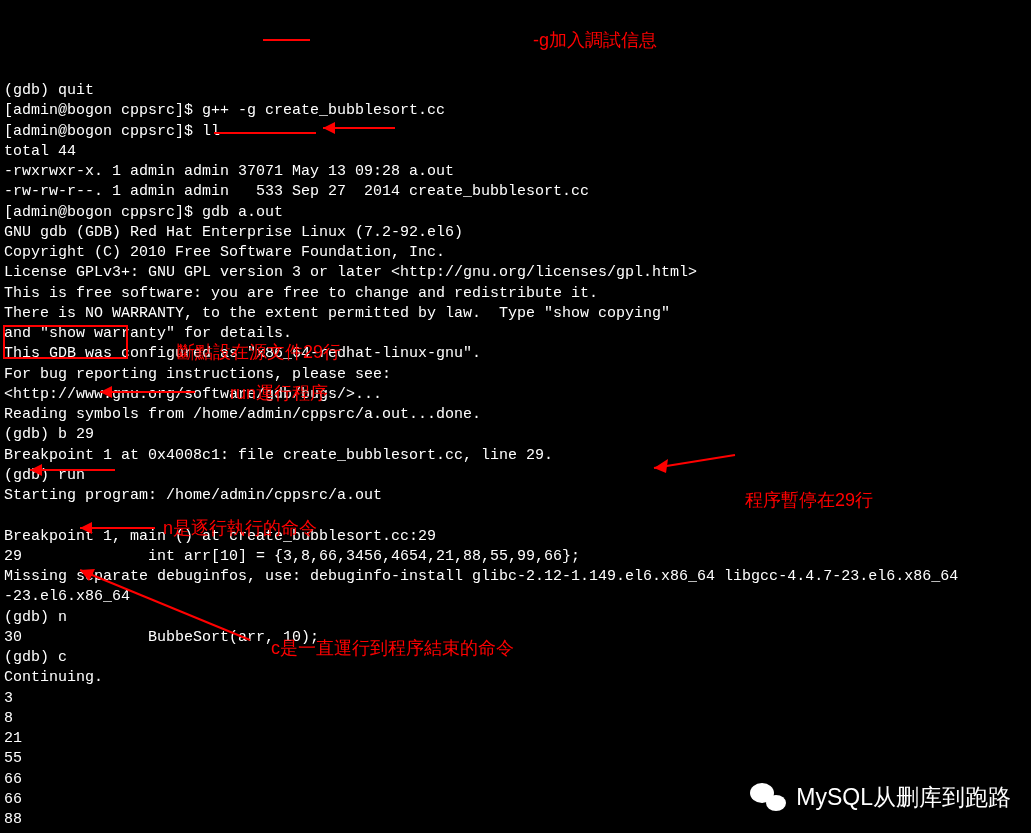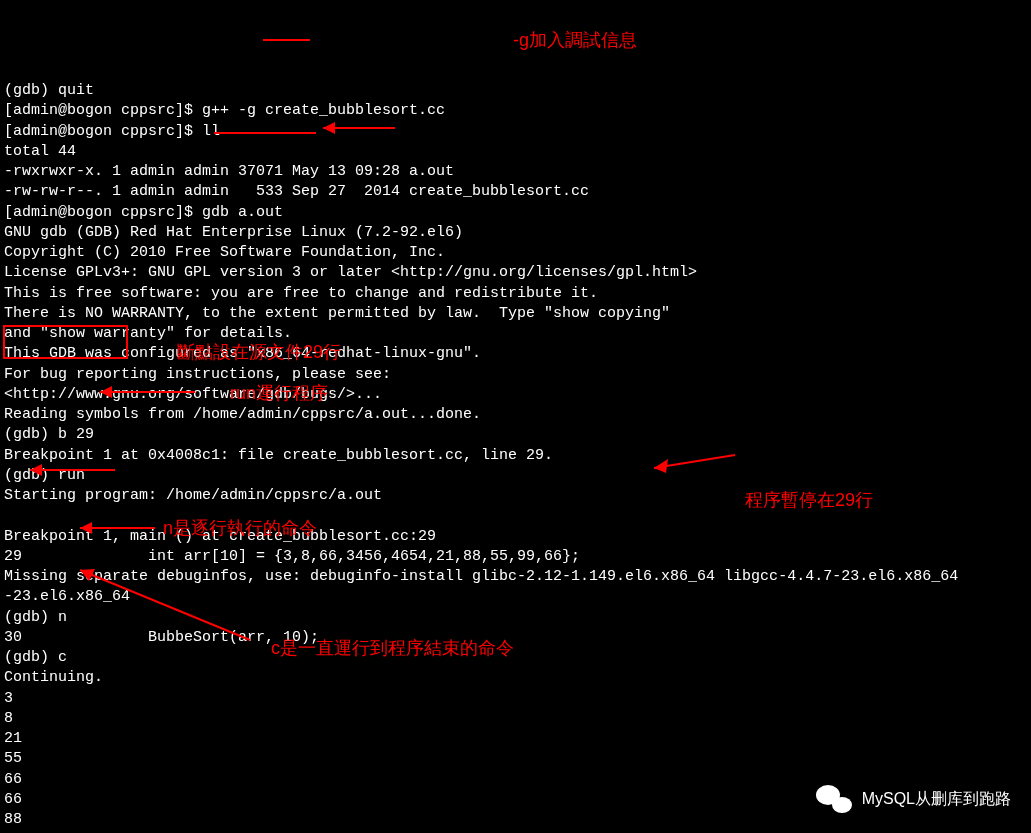--- a/index.html
+++ b/index.html
@@ -63,33 +63,33 @@
       width: 20px;
       height: 16px;
       background: #fff;
       border-radius: 50%;
       bottom: 0;
       right: 0;
     }
     .wechat-text {
       color: #fff;
       font-family: 'Microsoft YaHei', sans-serif;
-      font-size: 16px;
+      font-size: 23px;
     }
     .line { display: block; }
   </style>
 </head>
 <body>
 
 
 
 <div id="terminal-content"><span class="line">(gdb) quit</span><span class="line">[admin@bogon cppsrc]$ g++ -g create_bubblesort.cc</span><span class="line">[admin@bogon cppsrc]$ ll</span><span class="line">total 44</span><span class="line">-rwxrwxr-x. 1 admin admin 37071 May 13 09:28 <span class="bold">a.out</span></span><span class="line">-rw-rw-r--. 1 admin admin   533 Sep 27  2014 create_bubblesort.cc</span><span class="line">[admin@bogon cppsrc]$ gdb a.out</span><span class="line">GNU gdb (GDB) Red Hat Enterprise Linux (7.2-92.el6)</span><span class="line">Copyright (C) 2010 Free Software Foundation, Inc.</span><span class="line">License GPLv3+: GNU GPL version 3 or later &lt;http://gnu.org/licenses/gpl.html&gt;</span><span class="line">This is free software: you are free to change and redistribute it.</span><span class="line">There is NO WARRANTY, to the extent permitted by law.  Type "show copying"</span><span class="line">and "show warranty" for details.</span><span class="line">This GDB was configured as "x86_64-redhat-linux-gnu".</span><span class="line">For bug reporting instructions, please see:</span><span class="line">&lt;http://www.gnu.org/software/gdb/bugs/&gt;...</span><span class="line">Reading symbols from /home/admin/cppsrc/a.out...done.</span><span class="line">(gdb) b 29</span><span class="line">Breakpoint 1 at 0x4008c1: file create_bubblesort.cc, line 29.</span><span class="line">(gdb) run</span><span class="line">Starting program: /home/admin/cppsrc/a.out</span><span class="line">&nbsp;</span><span class="line">Breakpoint 1, main () at create_bubblesort.cc:29</span><span class="line">29              int arr[10] = {3,8,66,3456,4654,21,88,55,99,66};</span><span class="line">Missing separate debuginfos, use: debuginfo-install glibc-2.12-1.149.el6.x86_64 libgcc-4.4.7-23.el6.x86_64</span><span class="line">-23.el6.x86_64</span><span class="line">(gdb) n</span><span class="line">30              BubbeSort(arr, 10);</span><span class="line">(gdb) c</span><span class="line">Continuing.</span><span class="line">3</span><span class="line">8</span><span class="line">21</span><span class="line">55</span><span class="line">66</span><span class="line">66</span><span class="line">88</span><span class="line">99</span></div>
 
 
-<div class="annotation" style="top:28px; left:513px;">-g加入調試信息</div>
+<div class="annotation" style="top:28px; left:533px;">-g加入調試信息</div>
 <div class="annotation" style="top:340px; left:165px;margin-left:12px;">斷點設在源文件29行</div>
 <div class="annotation" style="top:381px; left:206px;padding-left:24px;">run運行程序</div>
 <div class="annotation" style="top:440px; left:745px;margin-top:48px;">程序暫停在29行</div>
 <div class="annotation" style="top:516px; left:163px;">n是逐行執行的命令</div>
 <div class="annotation" style="top:636px; left:271px;">c是一直運行到程序結束的命令</div>
 
 
 <div class="red-box" style="top:325px; left:3px; width:125px; height:34px;"></div>
 
 

